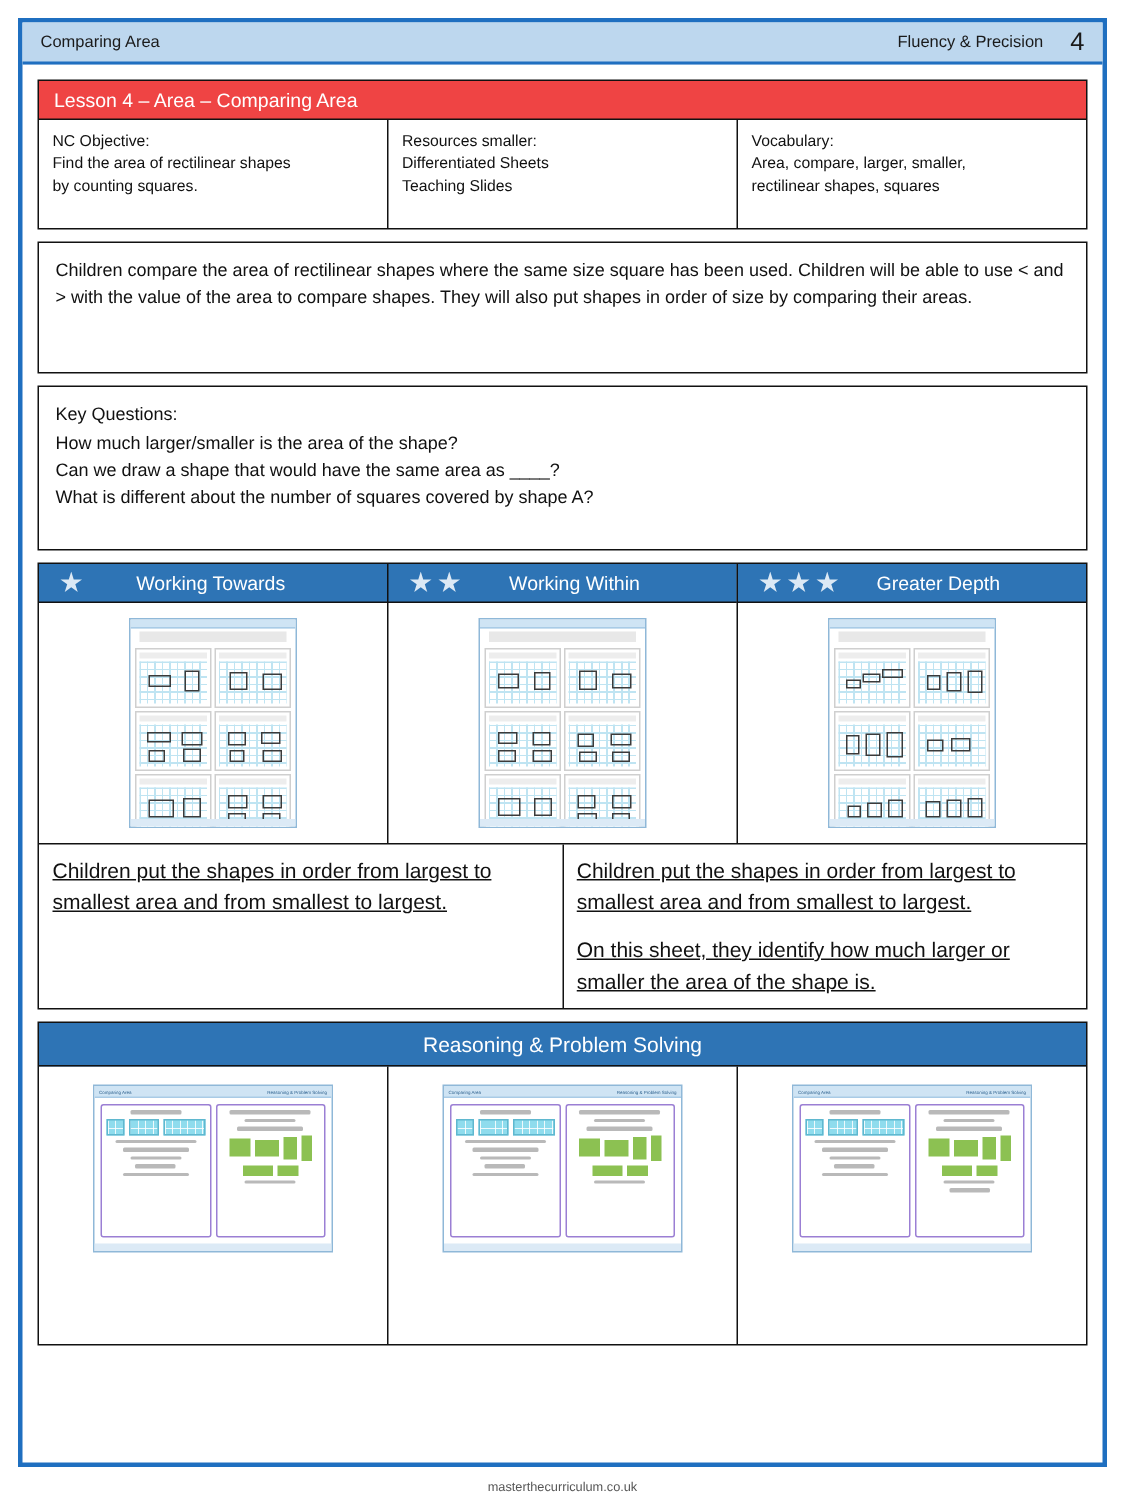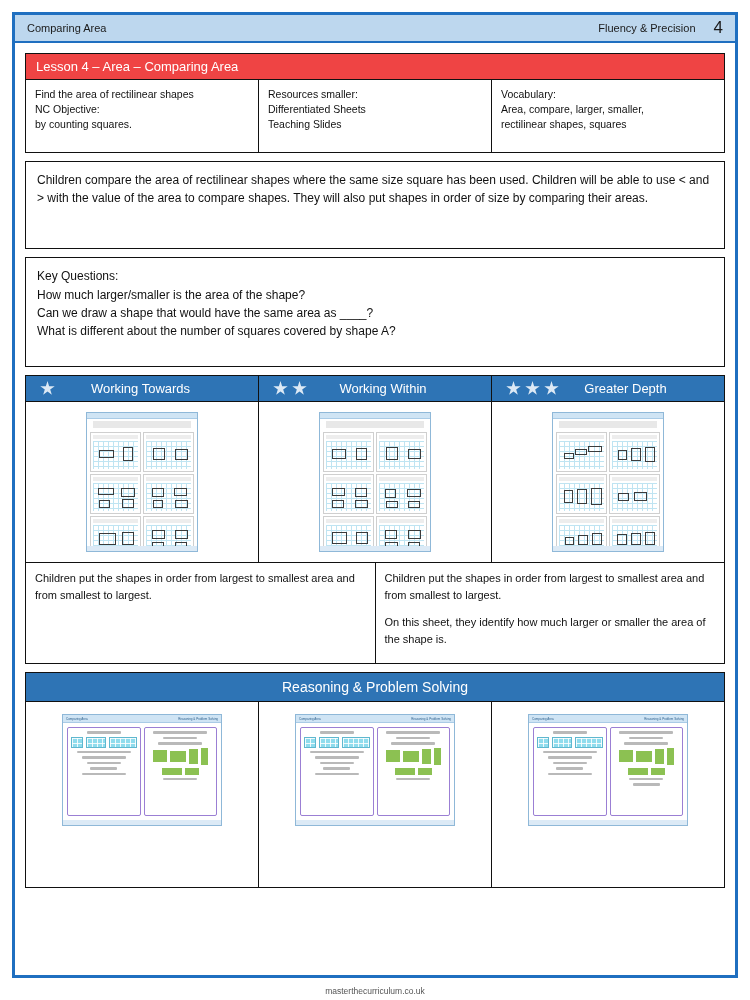--- a/index.html
+++ b/index.html
@@ -118,24 +118,25 @@
     justify-content: center;
     align-items: flex-start;
     min-height: 148px;
   }
   .diff-thumb-cell + .diff-thumb-cell { border-left: 1px solid #111; }
 
   .diff-desc-row { display: flex; border-top: 1px solid #111; }
   .diff-desc-cell {
     flex: 1;
     padding: 7px 9px;
-    font-size: 11px;
+    font-size: 14px;
     line-height: 1.5;
     color: #111;
     min-height: 100px;
+    text-decoration: underline;
   }
   .diff-desc-cell + .diff-desc-cell { border-left: 1px solid #111; }
   .diff-desc-cell p + p { margin-top: 11px; }
 
   
   .reason-block { border: 1px solid #111; margin-bottom: 20px; }
   .reason-title {
     background: #2E74B5;
     color: #ffffff;
     font-size: 14px;
@@ -297,22 +298,22 @@
     <span class="mid-right">Fluency &amp; Precision</span>
     <span class="page-num">4</span>
   </div>
 
   <div class="doc-body">
 
     <div class="block">
       <div class="title-bar">Lesson 4 – Area – Comparing Area</div>
       <div class="three-col">
         <div class="cell">
+          <div>NC Objective:</div>
           <div>Find the area of rectilinear shapes</div>
-          <div>NC Objective:</div>
           <div>by counting squares.</div>
         </div>
         <div class="cell">
           <div>Resources smaller:</div>
           <div>Differentiated Sheets</div>
           <div>Teaching Slides</div>
         </div>
         <div class="cell">
           <div>Vocabulary:</div>
           <div>Area, compare, larger, smaller,</div>

